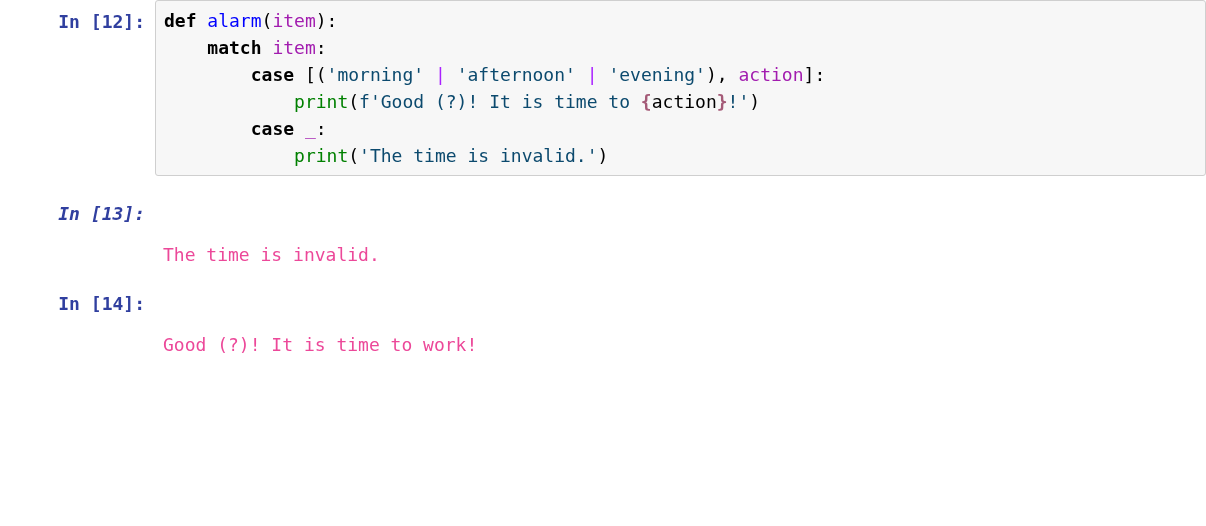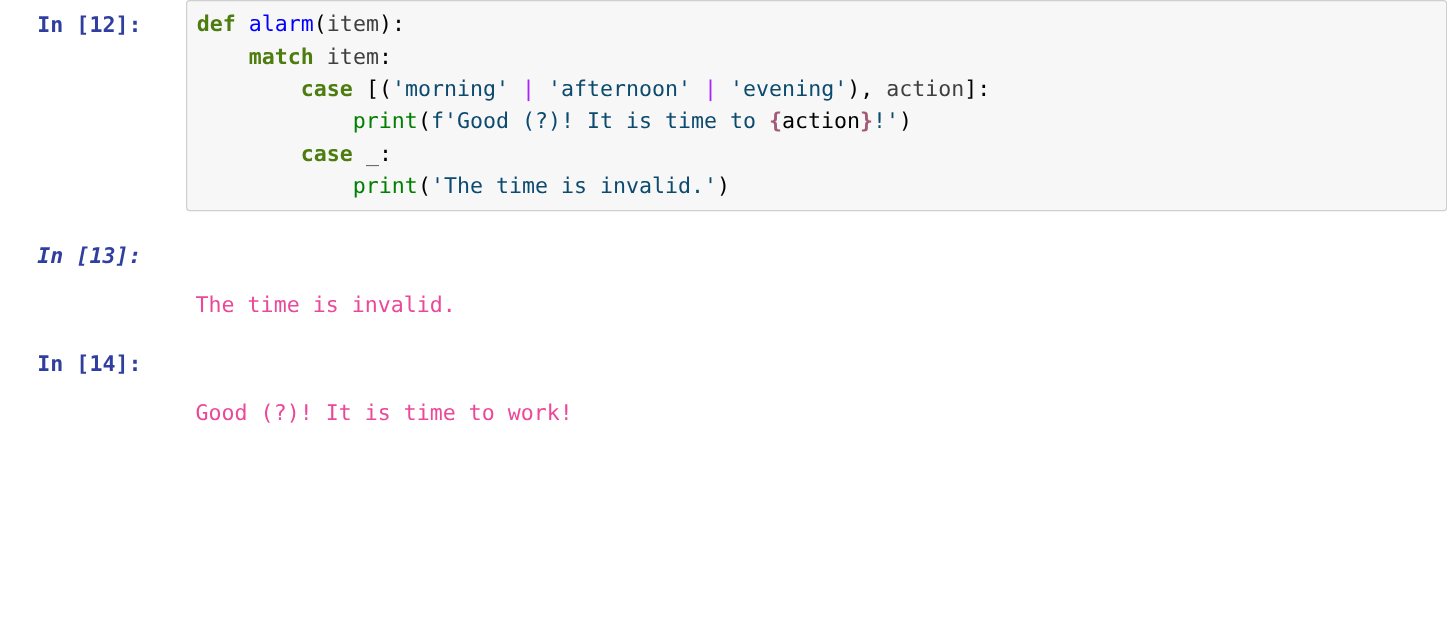--- a/index.html
+++ b/index.html
@@ -11,21 +11,21 @@
     line-height: 1.5;
   }
   .cell {
     display: flex;
     align-items: flex-start;
     margin-bottom: 8px;
   }
   .prompt {
     width: 155px;
     min-width: 155px;
-    text-align: center;
+    text-align: right;
     padding: 8px 10px 0 4px;
     box-sizing: border-box;
     color: #303F9F;
     font-weight: bold;
     font-family: "Menlo", "Consolas", "DejaVu Sans Mono", monospace;
     user-select: none;
   }
   .prompt .num { color: #303F9F; }
   .input-area {
     flex: 1;
@@ -37,23 +37,23 @@
     font-family: "Menlo", "Consolas", "DejaVu Sans Mono", monospace;
   }
   .output-area {
     flex: 1;
     padding: 6px 8px;
     white-space: pre;
     font-family: "Menlo", "Consolas", "DejaVu Sans Mono", monospace;
     color: #ec4899;
   }
   
-  .kw   { color: #4d7c0f; font-weight: bold; }  
+  .kw   { color: #000000; font-weight: bold; }  
   .fn   { color: #0000FF; }                     
-  .name { color: #404040; }                     
+  .name { color: #a21caf; }                     
   .str  { color: #0c4a6e; }                     
   .op   { color: #AA22FF; }                     
   .brk  { color: #000000; }                     
   .builtin { color: #008000; }                  
   .interp  { color: #A45A77; font-weight: bold; } 
   .interp-inner { color: #000000; font-weight: normal; } 
 </style>
 </head>
 <body>
 

